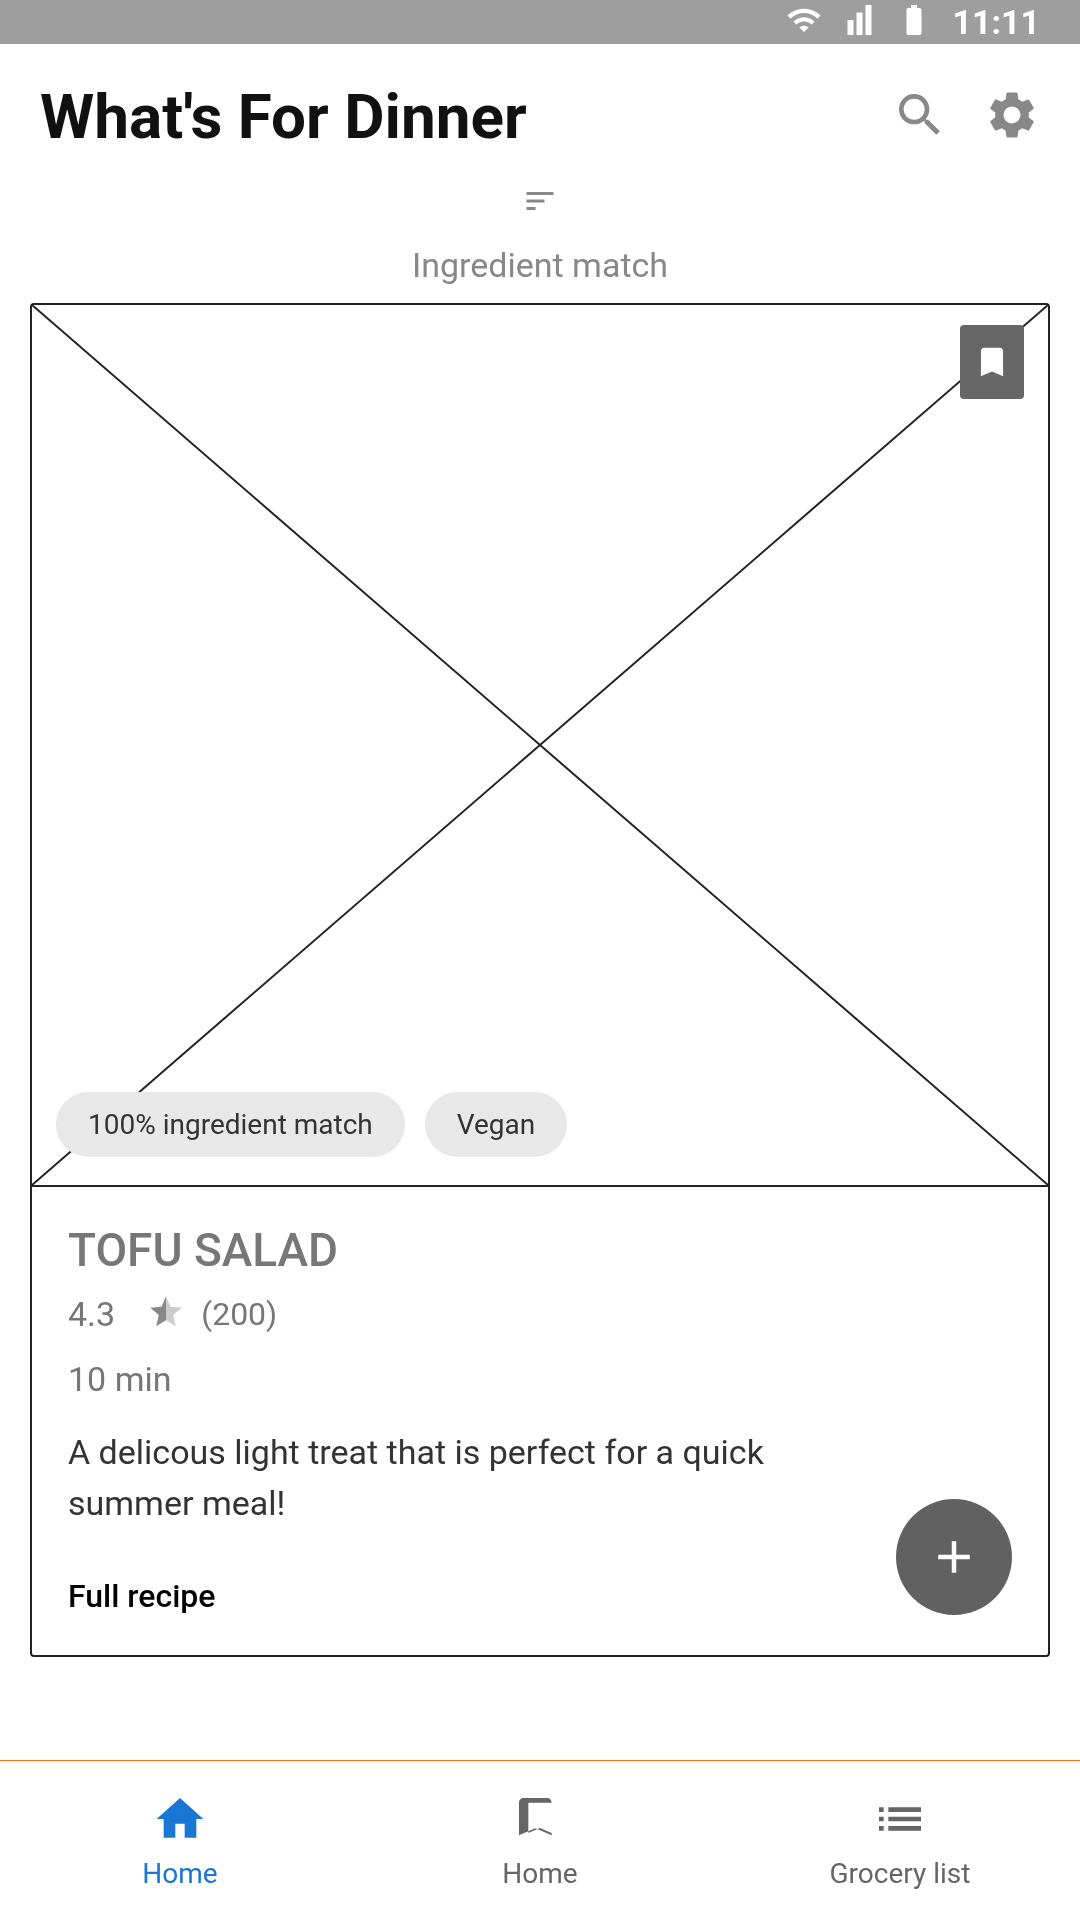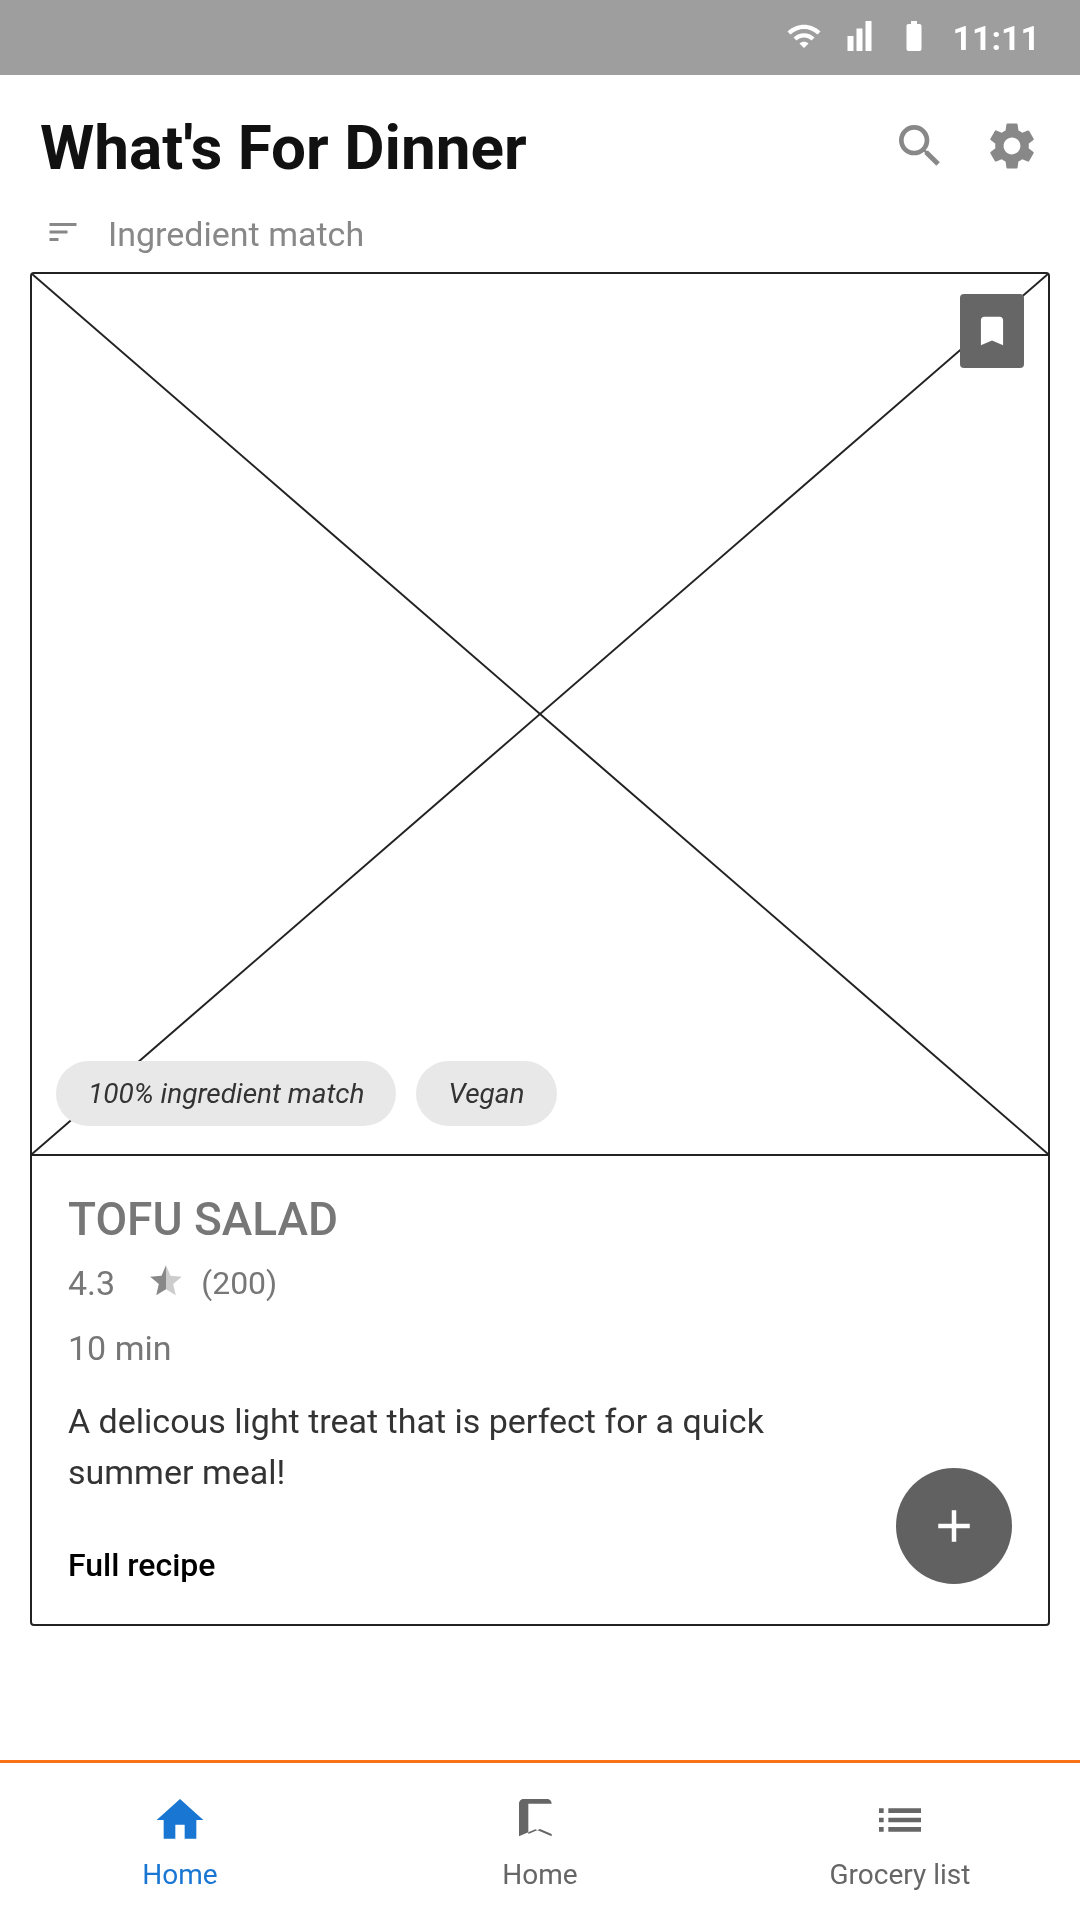--- a/index.html
+++ b/index.html
@@ -10,21 +10,21 @@
       height: 1920px;
       font-family: 'Roboto', Arial, sans-serif;
       background: #fff;
       overflow: hidden;
       position: relative;
     }
 
     
     .status-bar {
       background: #9e9e9e;
-      height: 75px;
+      height: 44px;
       display: flex;
       align-items: center;
       justify-content: flex-end;
       padding: 0 40px;
       gap: 18px;
     }
     .status-bar .time {
       color: white;
       font-size: 34px;
       font-weight: bold;
@@ -52,39 +52,39 @@
       height: 56px;
       fill: #888;
     }
 
     
     .filter-bar {
       padding: 10px 40px 18px 40px;
       display: flex;
       align-items: center;
       gap: 22px;
+      flex-direction: column;
     }
     .filter-icon svg { fill: #888; width: 46px; height: 36px; }
     .filter-label { font-size: 34px; color: #888; }
 
     
     .recipe-card {
       margin: 0 30px;
       border: 2px solid #222;
       border-radius: 4px;
     }
 
     
     .recipe-image {
       position: relative;
       width: 100%;
       height: 880px;
       background: #7dd3fc;
       overflow: hidden;
-      font-style: italic;
     }
     .recipe-image svg.placeholder-svg {
       position: absolute;
       top: 0; left: 0;
       width: 100%; height: 100%;
     }
     .bookmark-btn {
       position: absolute;
       top: 20px;
       right: 24px;
@@ -151,21 +151,21 @@
     .fab-btn svg { fill: white; width: 54px; height: 54px; }
 
     
     .bottom-nav {
       position: absolute;
       bottom: 0;
       left: 0;
       right: 0;
       height: 160px;
       background: #fff;
-      border-top: 3px solid #f97316;
+      border-top: 1px solid #f97316;
       display: flex;
       align-items: center;
       justify-content: space-around;
     }
     .nav-item {
       display: flex;
       flex-direction: column;
       align-items: center;
       gap: 10px;
       flex: 1;

